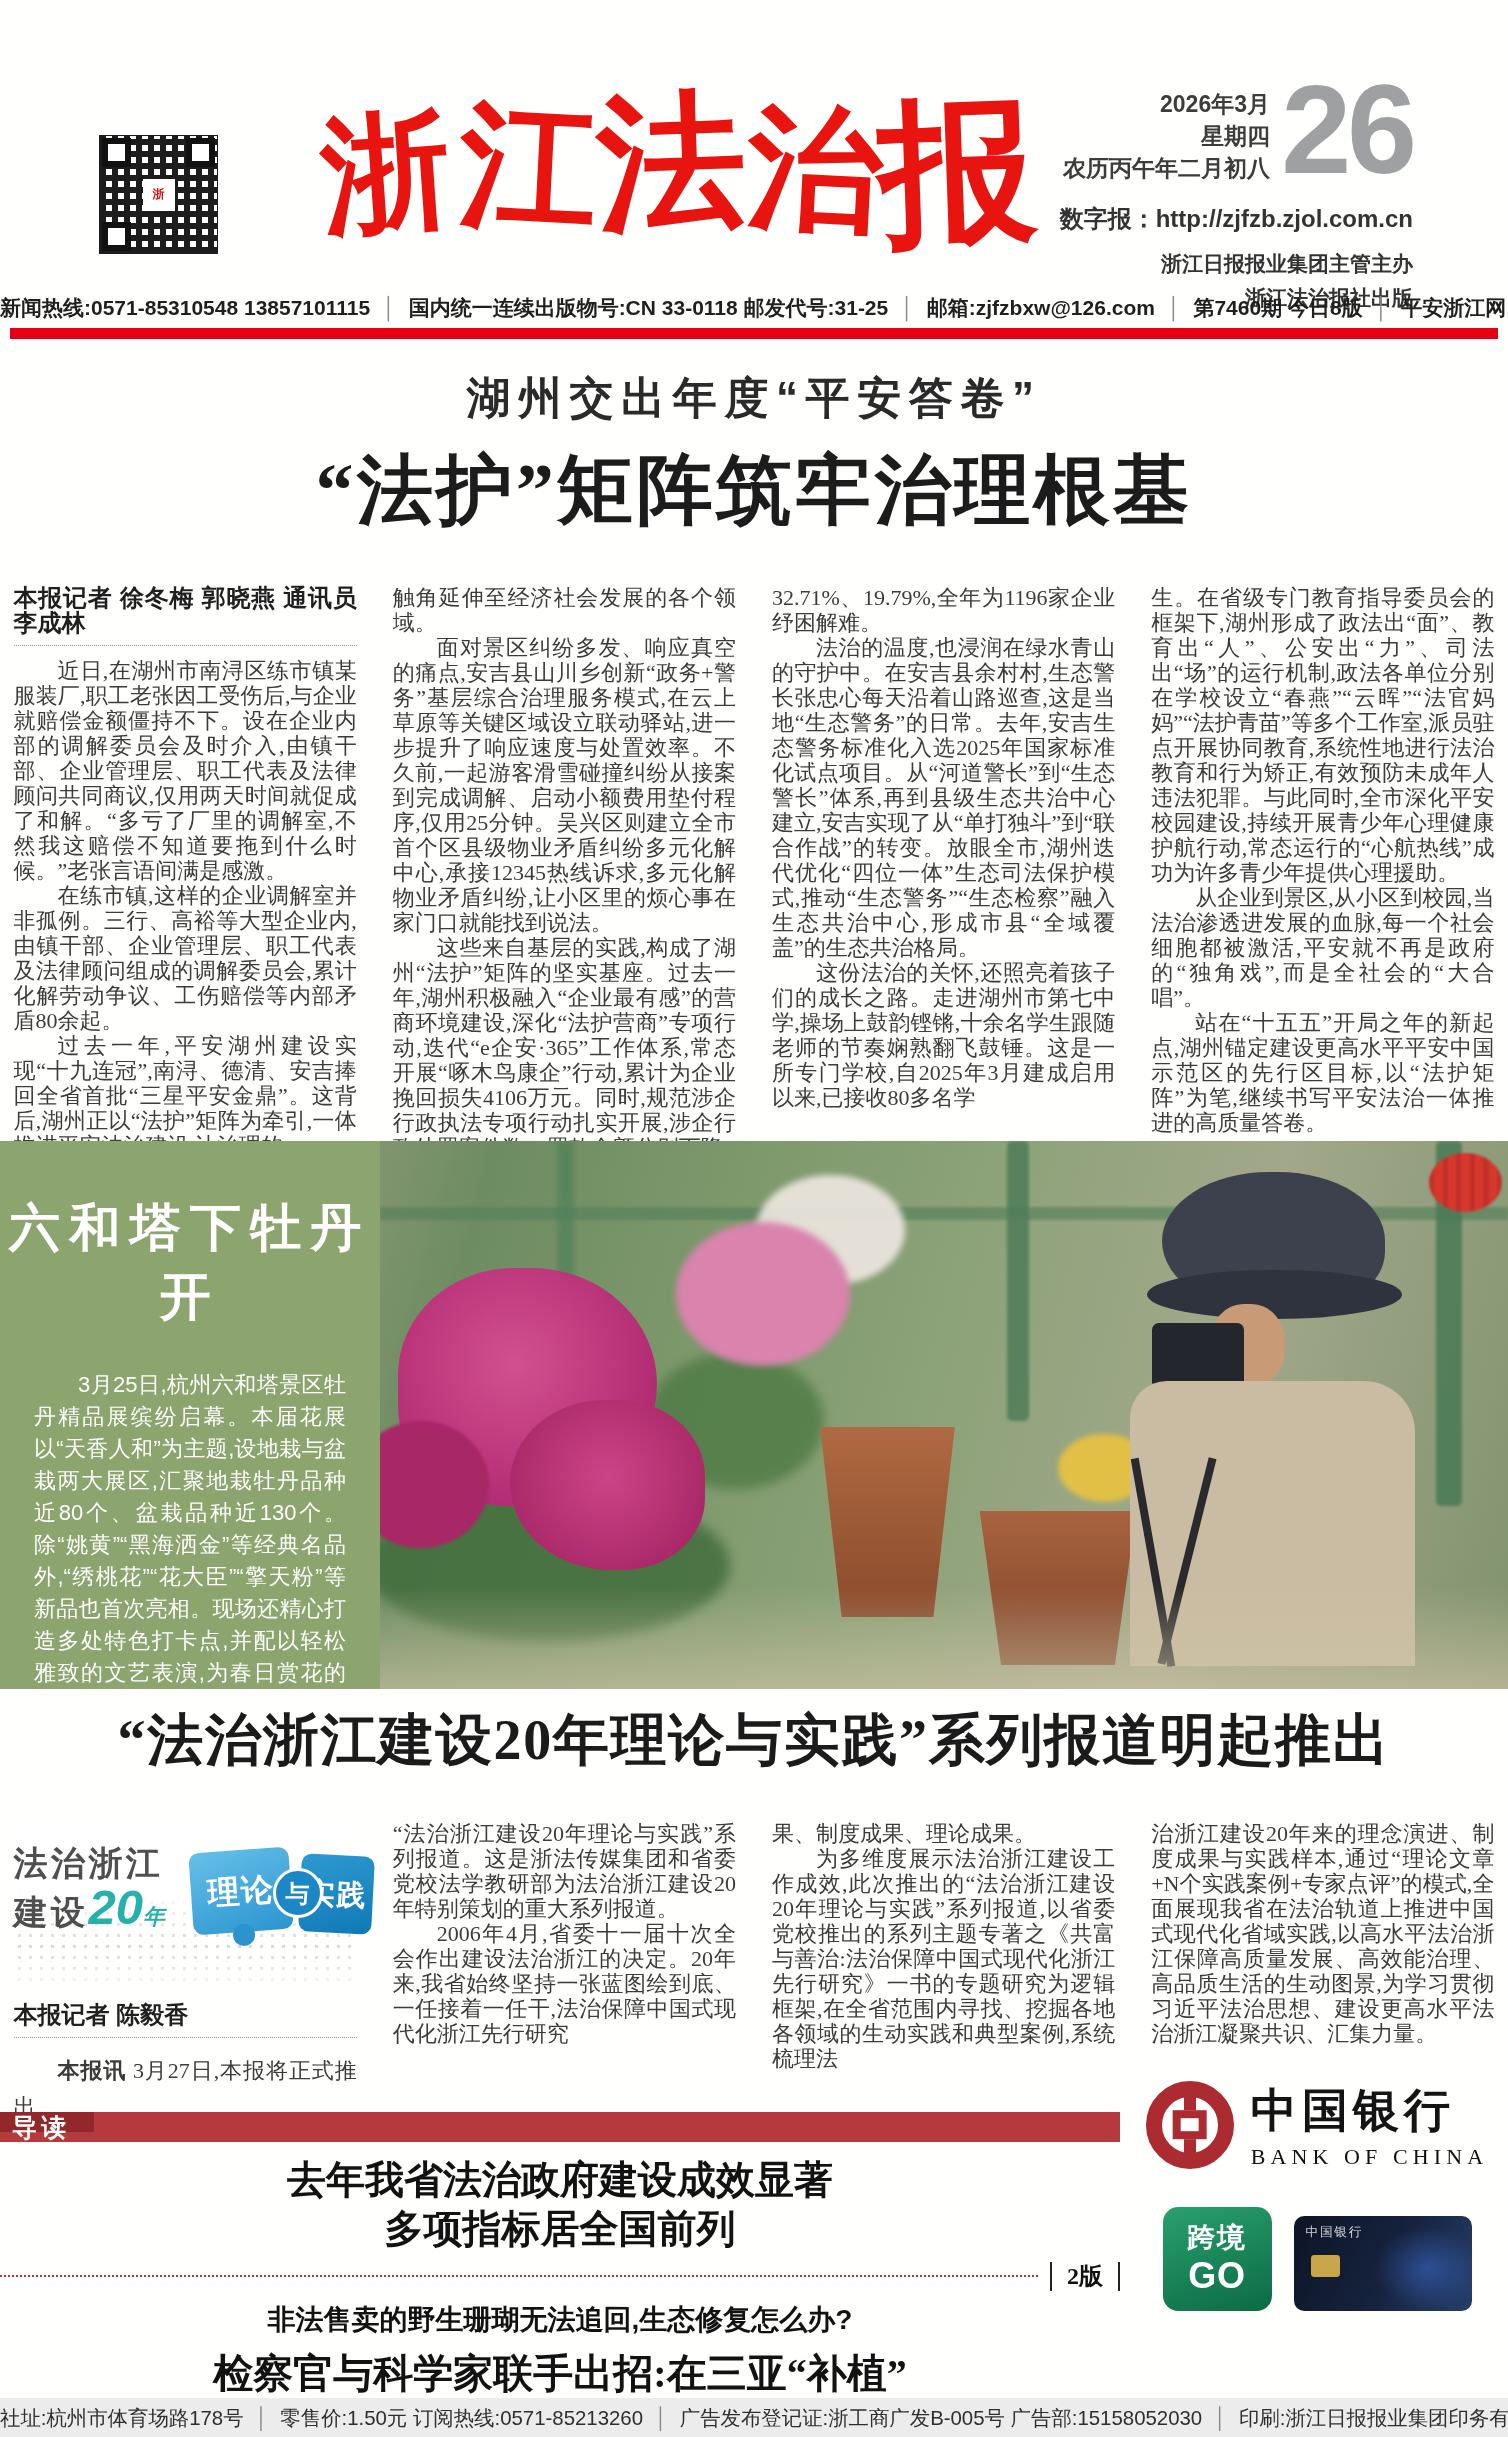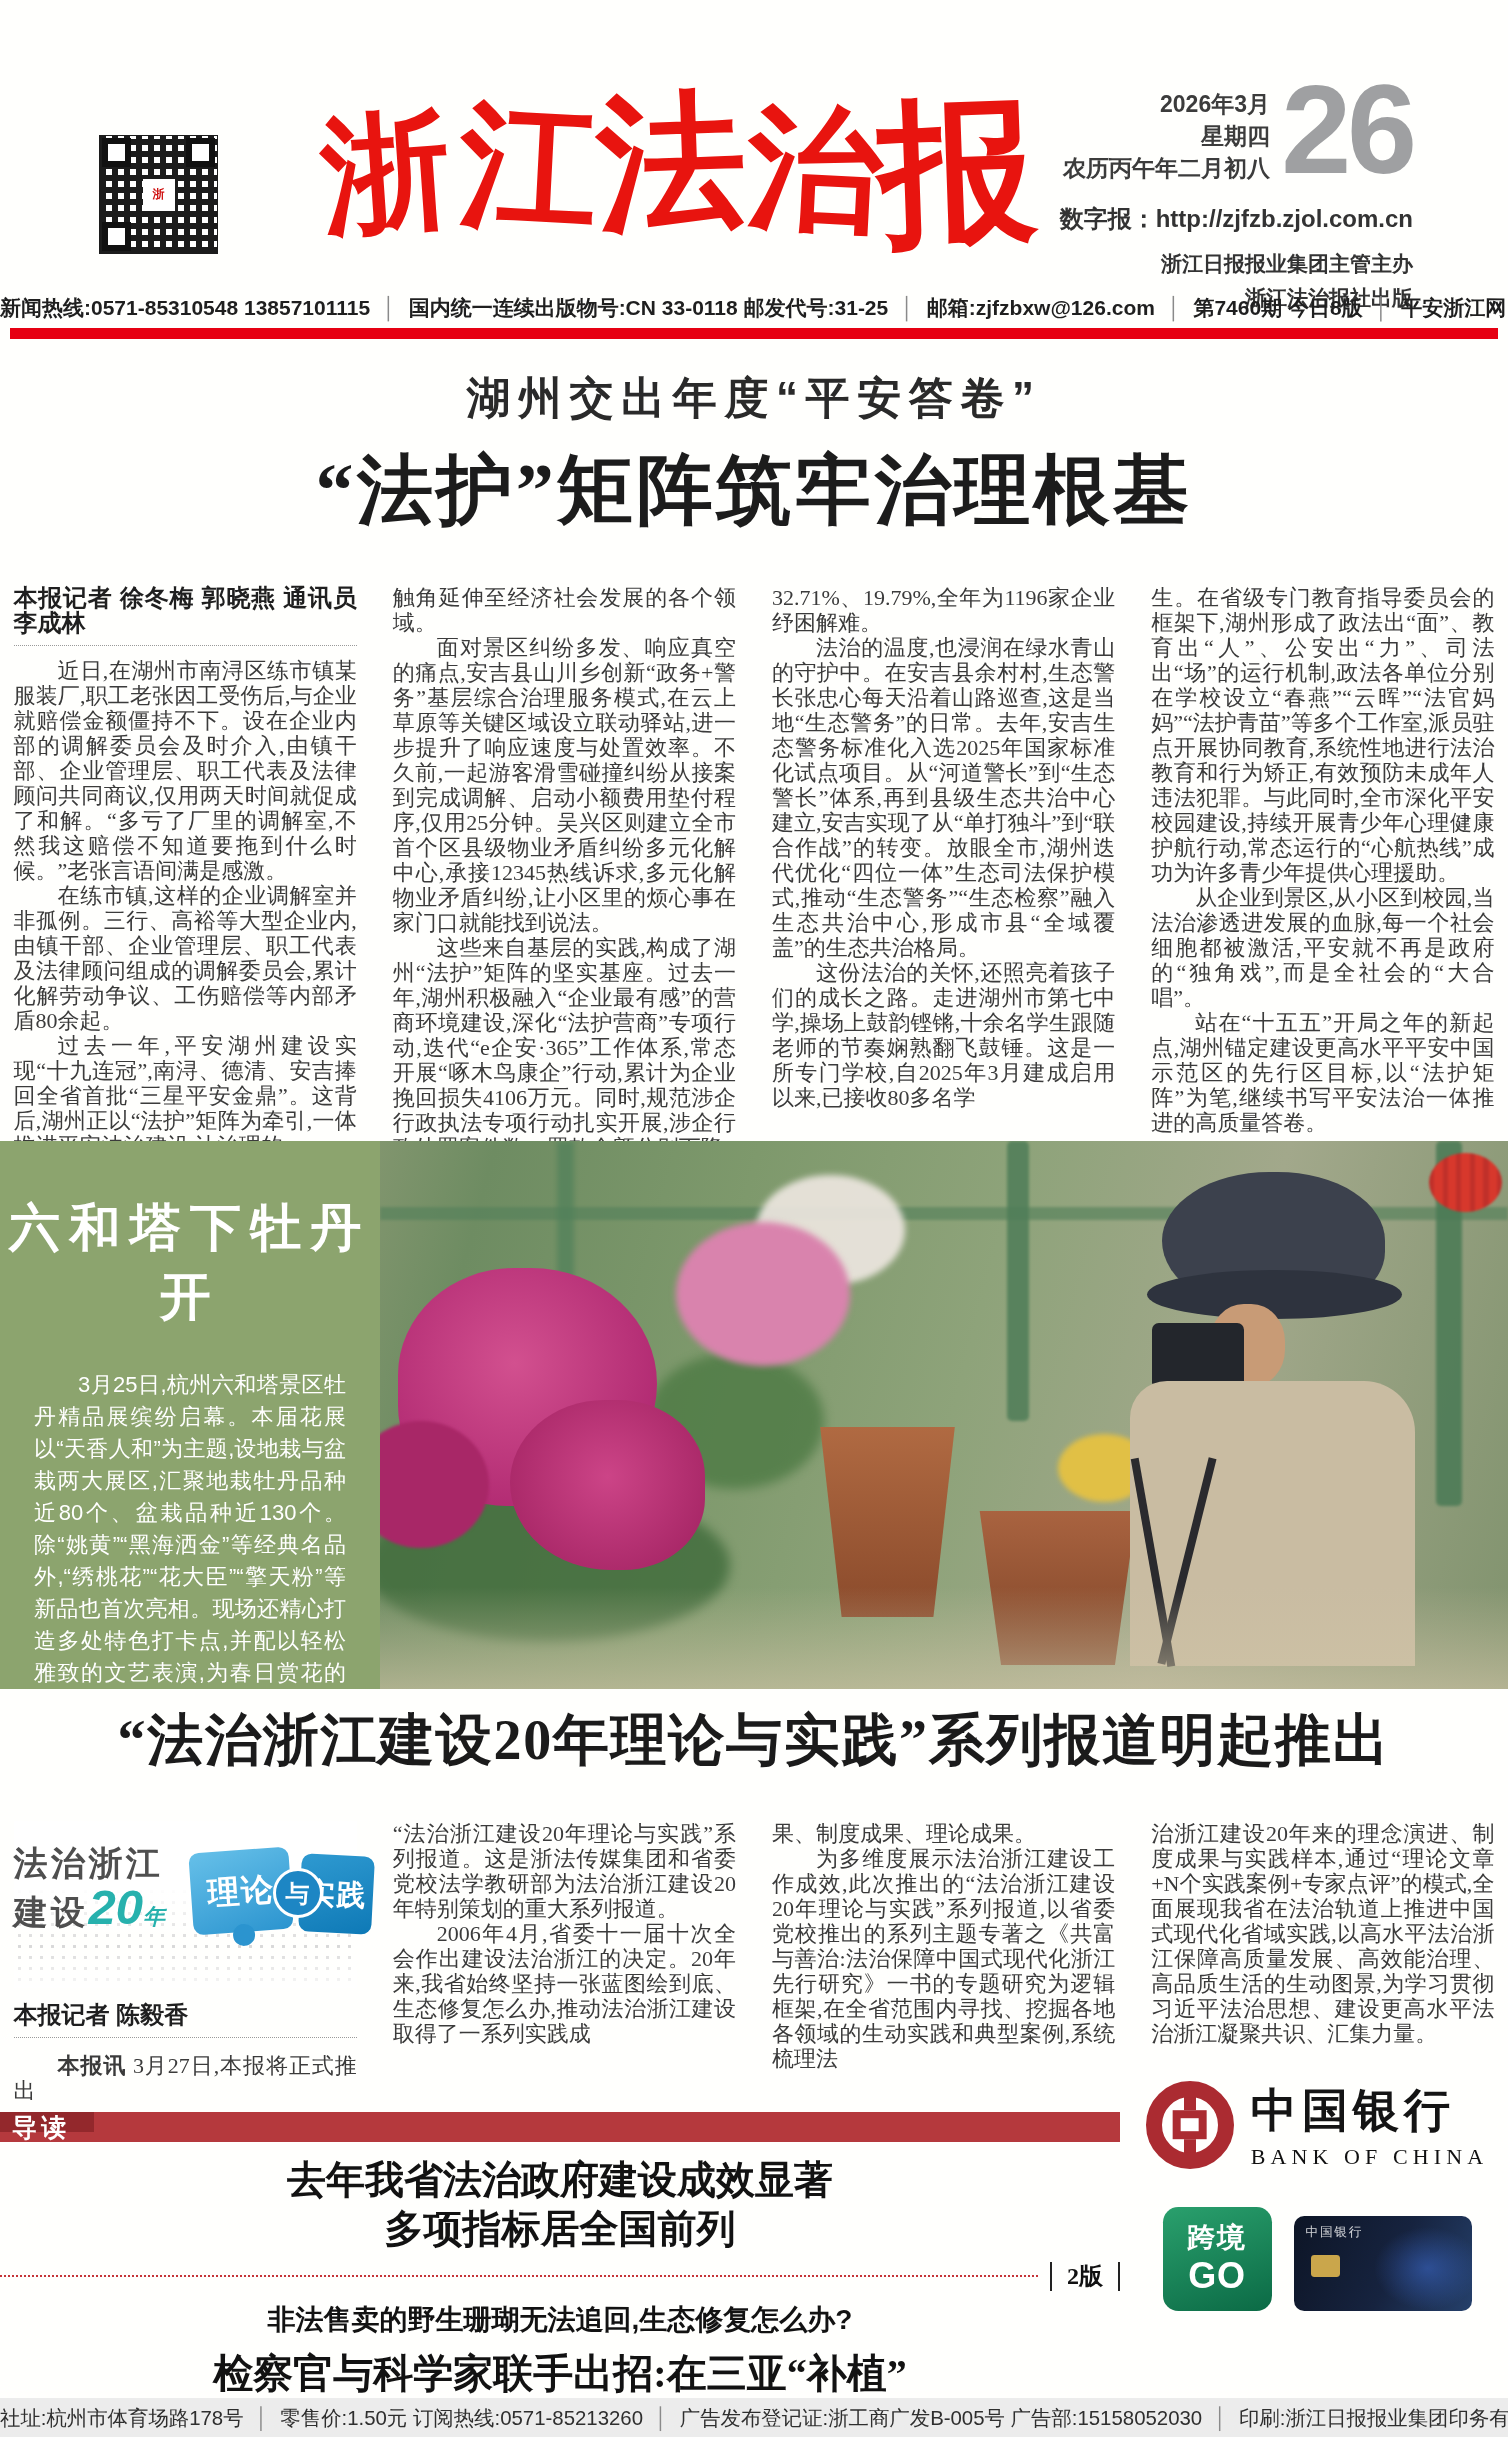--- a/index.html
+++ b/index.html
@@ -76,21 +76,21 @@
       font-family:"Liberation Sans",sans-serif;}
   .piece{position:absolute;border-radius:10.2px;color:#fff;font-weight:900;font-size:32px;
       display:flex;align-items:center;justify-content:center;letter-spacing:1.7px;}
   .piece.p1{left:0;top:18.7px;width:100px;height:82px;background:linear-gradient(160deg,#66c0e9,#2b94cf);transform:rotate(-4deg);}
   .piece.p1::after{content:"";position:absolute;bottom:-13.6px;left:39px;width:22px;height:22px;border-radius:50%;
       background:#2b94cf;}
   .piece.p2{left:109px;top:24px;width:73px;height:78px;background:linear-gradient(160deg,#2f9ad1,#0e79b6);transform:rotate(3deg);font-size:29px;}
   .yu-circle{position:absolute;left:82px;top:37px;width:44px;height:44px;border-radius:50%;background:#1d86c4;
       border:3.4px solid #fff;color:#fff;font-weight:900;font-size:24px;display:flex;align-items:center;justify-content:center;z-index:3;}
   .byline2{margin-top:13.6px;}
-  .lead{font-size:22px;line-height:25px;text-align:justify;text-indent:2em;margin:3.4px 0 0 0;}
+  .lead{font-size:22px;line-height:36px;text-align:justify;text-indent:2em;margin:3.4px 0 0 0;}
   .lead b{font-family:"Liberation Sans",sans-serif;}
   
   .guide{position:absolute;top:2112px;left:0;width:1120px;}
   .guide-band{height:30px;background:#b5393d;}
   .guide-label{display:inline-block;height:20px;line-height:30px;padding:0 24px 0 12px;background:#93282c;
       color:#fff;font-family:"Liberation Sans",sans-serif;font-weight:900;font-size:25px;letter-spacing:4.2px;}
   .teaser{text-align:center;color:#121212;}
   .t1{margin-top:13.6px;font-weight:900;font-size:39px;line-height:48px;}
   .sep-row{display:flex;align-items:center;margin-top:8.5px;}
   .dotline{flex:1;border-top:2.5px dotted #c63438;margin-right:12px;}
@@ -235,21 +235,21 @@
             <div class="piece p1">理论</div>
             <div class="piece p2">实践</div>
             <div class="yu-circle">与</div>
           </div>
         </div>
         <div class="byline byline2">本报记者 陈毅香</div>
         <p class="lead"><b>本报讯</b><span> 3月27日,本报将正式推出</span></p>
       </div>
     <div class="col">
           <p class="para cont">“法治浙江建设20年理论与实践”系列报道。这是浙法传媒集团和省委党校法学教研部为法治浙江建设20年特别策划的重大系列报道。</p>
-          <p class="para">2006年4月,省委十一届十次全会作出建设法治浙江的决定。20年来,我省始终坚持一张蓝图绘到底、生态修复怎么办,推动法治浙江建设取得了一系列实践成</p>
+          <p class="para">2006年4月,省委十一届十次全会作出建设法治浙江的决定。20年来,我省始终坚持一张蓝图绘到底、一任接着一任干,法治保障中国式现代化浙江先行研究</p>
         </div>
         <div class="col">
           <p class="para cont">果、制度成果、理论成果。</p>
           <p class="para">为多维度展示法治浙江建设工作成效,此次推出的“法治浙江建设20年理论与实践”系列报道,以省委党校推出的系列主题专著之《共富与善治:法治保障中国式现代化浙江先行研究》一书的专题研究为逻辑框架,在全省范围内寻找、挖掘各地各领域的生动实践和典型案例,系统梳理法</p>
         </div>
         <div class="col">
           <p class="para cont">治浙江建设20年来的理念演进、制度成果与实践样本,通过“理论文章+N个实践案例+专家点评”的模式,全面展现我省在法治轨道上推进中国式现代化省域实践,以高水平法治浙江保障高质量发展、高效能治理、高品质生活的生动图景,为学习贯彻习近平法治思想、建设更高水平法治浙江凝聚共识、汇集力量。</p>
         </div>
       </div>
   </div>

